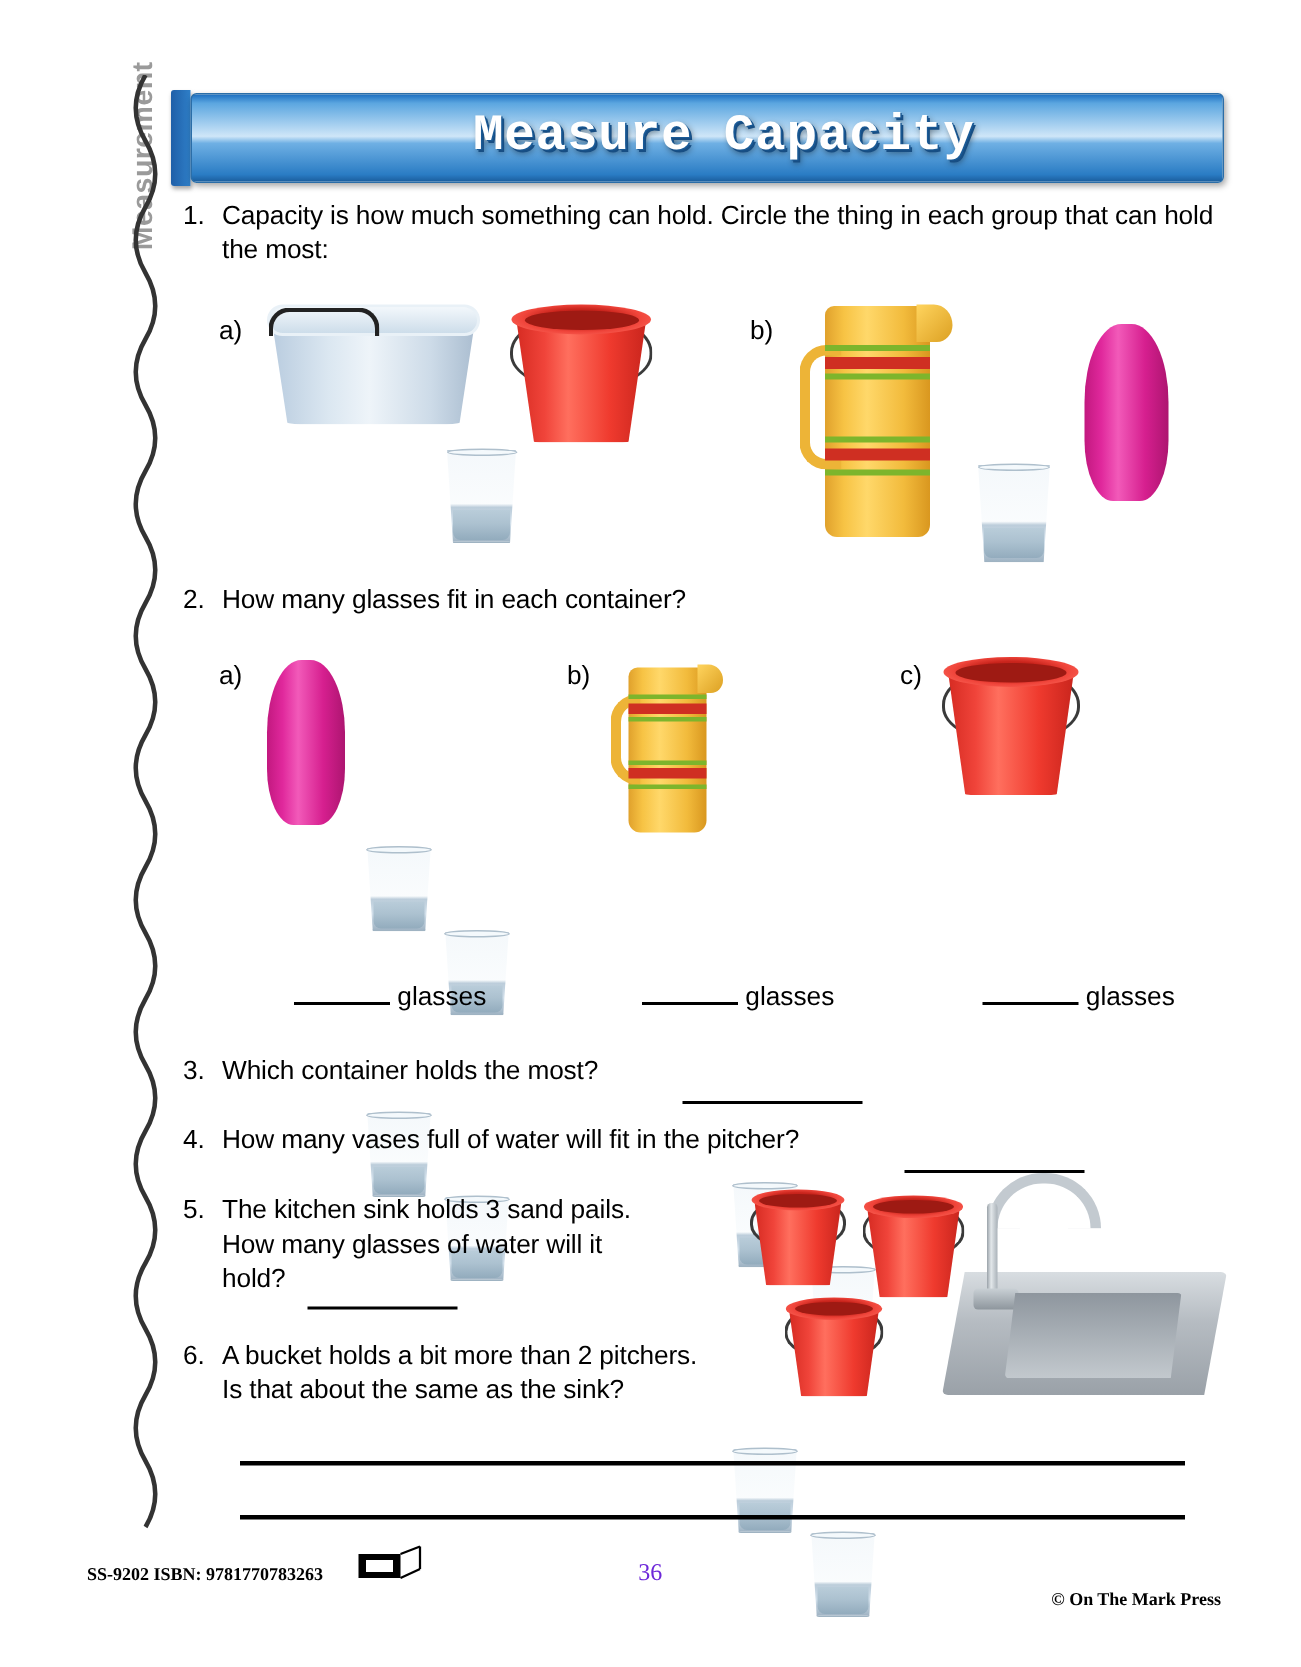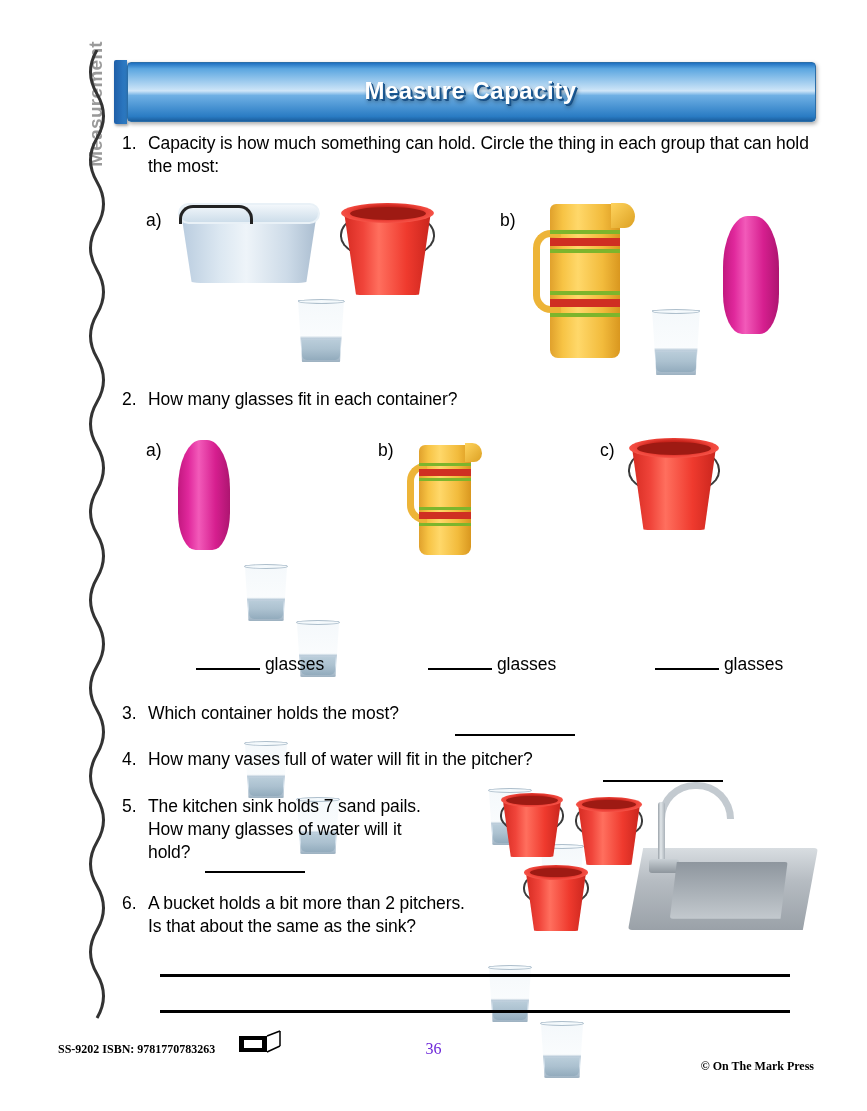--- a/index.html
+++ b/index.html
@@ -74,33 +74,34 @@
         #5ba6e0 10%,
         #cfe6f8 48%,
         #6fb0e4 56%,
         #2a7cc4 92%,
         #1b5e9e 100%);
     border: 1px solid #2b6ea8;
     box-shadow: 1px 2px 4px rgba(0,0,0,.35);
   }
   #banner-title {
     position: absolute;
-    left: 13px; top: 4px;
+    left: 25px; top: 4px;
     width: 687px; height: 58px;
     display: flex;
     align-items: center;
     justify-content: center;
-    font-size: 24px;
+    font-size: 34px;
     font-weight: bold;
     color: #ffffff;
     letter-spacing: .5px;
     text-shadow:
       1px 1px 0 #1a5a96,
       2px 2px 0 #174e84,
       2px 3px 4px rgba(0,0,0,.45);
+    font-family: Liberation Mono, monospace;
   }
   
   #calendar {
     position: absolute;
     right: -6px; top: 0px;
     width: 74px; height: 68px;
     background: linear-gradient(to bottom, #3a8bd0, #1f6bb0);
     border-radius: 8px;
     box-shadow: 1px 2px 4px rgba(0,0,0,.35);
     padding: 3px;
@@ -509,21 +510,21 @@
   <span class="fill-line" style="position:absolute; left:455px; top:719px; width:120px;"></span>
 
   <div class="q" style="left:122px; top:748px; width:700px;">
     <span class="num">4.</span>
     <span class="body">How many vases full of water will fit in the pitcher?</span>
   </div>
   <span class="fill-line" style="position:absolute; left:603px; top:765px; width:120px;"></span>
 
   <div class="q" style="left:122px; top:795px; width:400px;">
     <span class="num">5.</span>
-    <span class="body">The kitchen sink holds 7 sand pails.</span>
+    <span class="body">The kitchen sink holds 3 sand pails.</span>
     <span class="body">How many glasses of water will it</span>
     <span class="body">hold?</span>
   </div>
   <span class="fill-line" style="position:absolute; left:205px; top:856px; width:100px;"></span>
 
   <div class="obj bucket" style="left:500px; top:793px; width:64px; height:64px;">
     <div class="handle"></div>
       <div class="body-sh"></div>
       <div class="rim-sh"></div>
       <div class="inner"></div>

